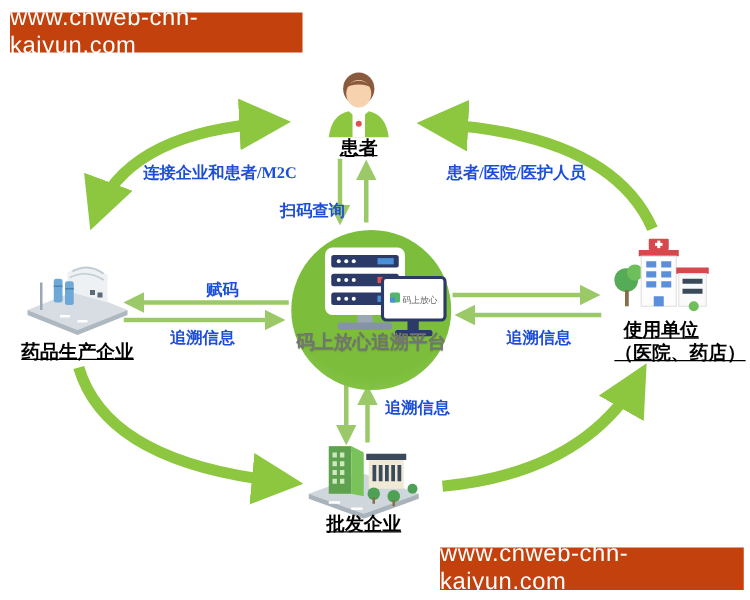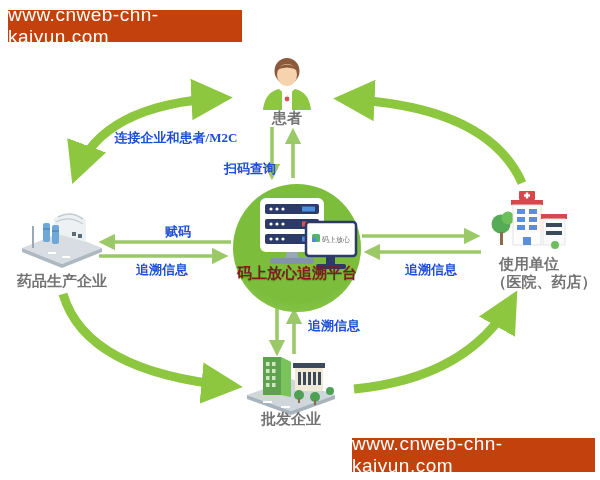--- a/index.html
+++ b/index.html
@@ -2,24 +2,24 @@
 <html><head>
 <meta charset="utf-8">
 <style>
   html,body{margin:0;padding:0;background:#fff;}
   #stage{position:relative;width:600px;height:480px;background:#ffffff;overflow:hidden;
          font-family:"Liberation Sans","DejaVu Sans",sans-serif;}
   .abs{position:absolute;}
   .watermark{background:#c2410c;color:#ffffff;display:flex;align-items:center;justify-content:center;
              font-size:19px;letter-spacing:.5px;}
   .edge-label{color:#1d4ed8;font-size:13px;font-weight:600;white-space:nowrap;transform:translateX(-50%);font-family:Liberation Serif, serif;}
-  .node-label{color:#737373;font-size:15px;font-weight:700;white-space:nowrap;transform:translateX(-50%);}
+  .node-label{color:#000000;font-size:15px;font-weight:700;white-space:nowrap;transform:translateX(-50%);text-decoration:underline;}
   #center-circle{left:233px;top:184px;width:128px;height:128px;border-radius:50%;
                  background:radial-gradient(circle at 50% 38%, #7cbe3c 68%, #90cb57 100%);}
-  #center-label{left:297px;top:264px;color:#7f1d1d;font-size:15px;font-weight:700;white-space:nowrap;
+  #center-label{left:297px;top:264px;color:#737373;font-size:15px;font-weight:700;white-space:nowrap;
                 transform:translateX(-50%);text-shadow:0 1px 1px rgba(40,80,20,.35);}
   svg{display:block;}
 </style>
 </head>
 <body>
 
 <div id="stage">
 
   <svg class="abs" width="600" height="480" viewBox="0 0 600 480" style="left:0;top:0;">
     <defs>
@@ -156,20 +156,21 @@
       <rect x="55" y="55" width="2" height="5" fill="#8a6b4a"></rect>
     <circle cx="72" cy="54" r="5" fill="#4ea054"></circle>
       <rect x="71" y="57" width="2" height="5" fill="#8a6b4a"></rect>
     <circle cx="87" cy="48" r="4" fill="#4ea054"></circle>
     <rect x="20" y="58" width="9" height="2" fill="#ffffff"></rect>
     <rect x="38" y="63" width="9" height="2" fill="#ffffff"></rect>
   </svg>
   <div class="abs node-label" style="left:291px;top:410px;">批发企业</div>
 
   <div class="abs edge-label" style="left:176px;top:129px;">连接企业和患者/M2C</div>
+  <div class="abs edge-label" style="left:413px;top:129px;">患者/医院/医护人员</div>
   <div class="abs edge-label" style="left:250px;top:160px;">扫码查询</div>
   <div class="abs edge-label" style="left:178px;top:223px;">赋码</div>
   <div class="abs edge-label" style="left:162px;top:261px;">追溯信息</div>
   <div class="abs edge-label" style="left:431px;top:261px;">追溯信息</div>
   <div class="abs edge-label" style="left:334px;top:317px;">追溯信息</div>
 
   <div class="abs watermark" style="left:8px;top:10px;width:234px;height:32px;">www.cnweb-chn-kaiyun.com</div>
   <div class="abs watermark" style="left:352px;top:438px;width:243px;height:34px;">www.cnweb-chn-kaiyun.com</div>
 
 </div>

